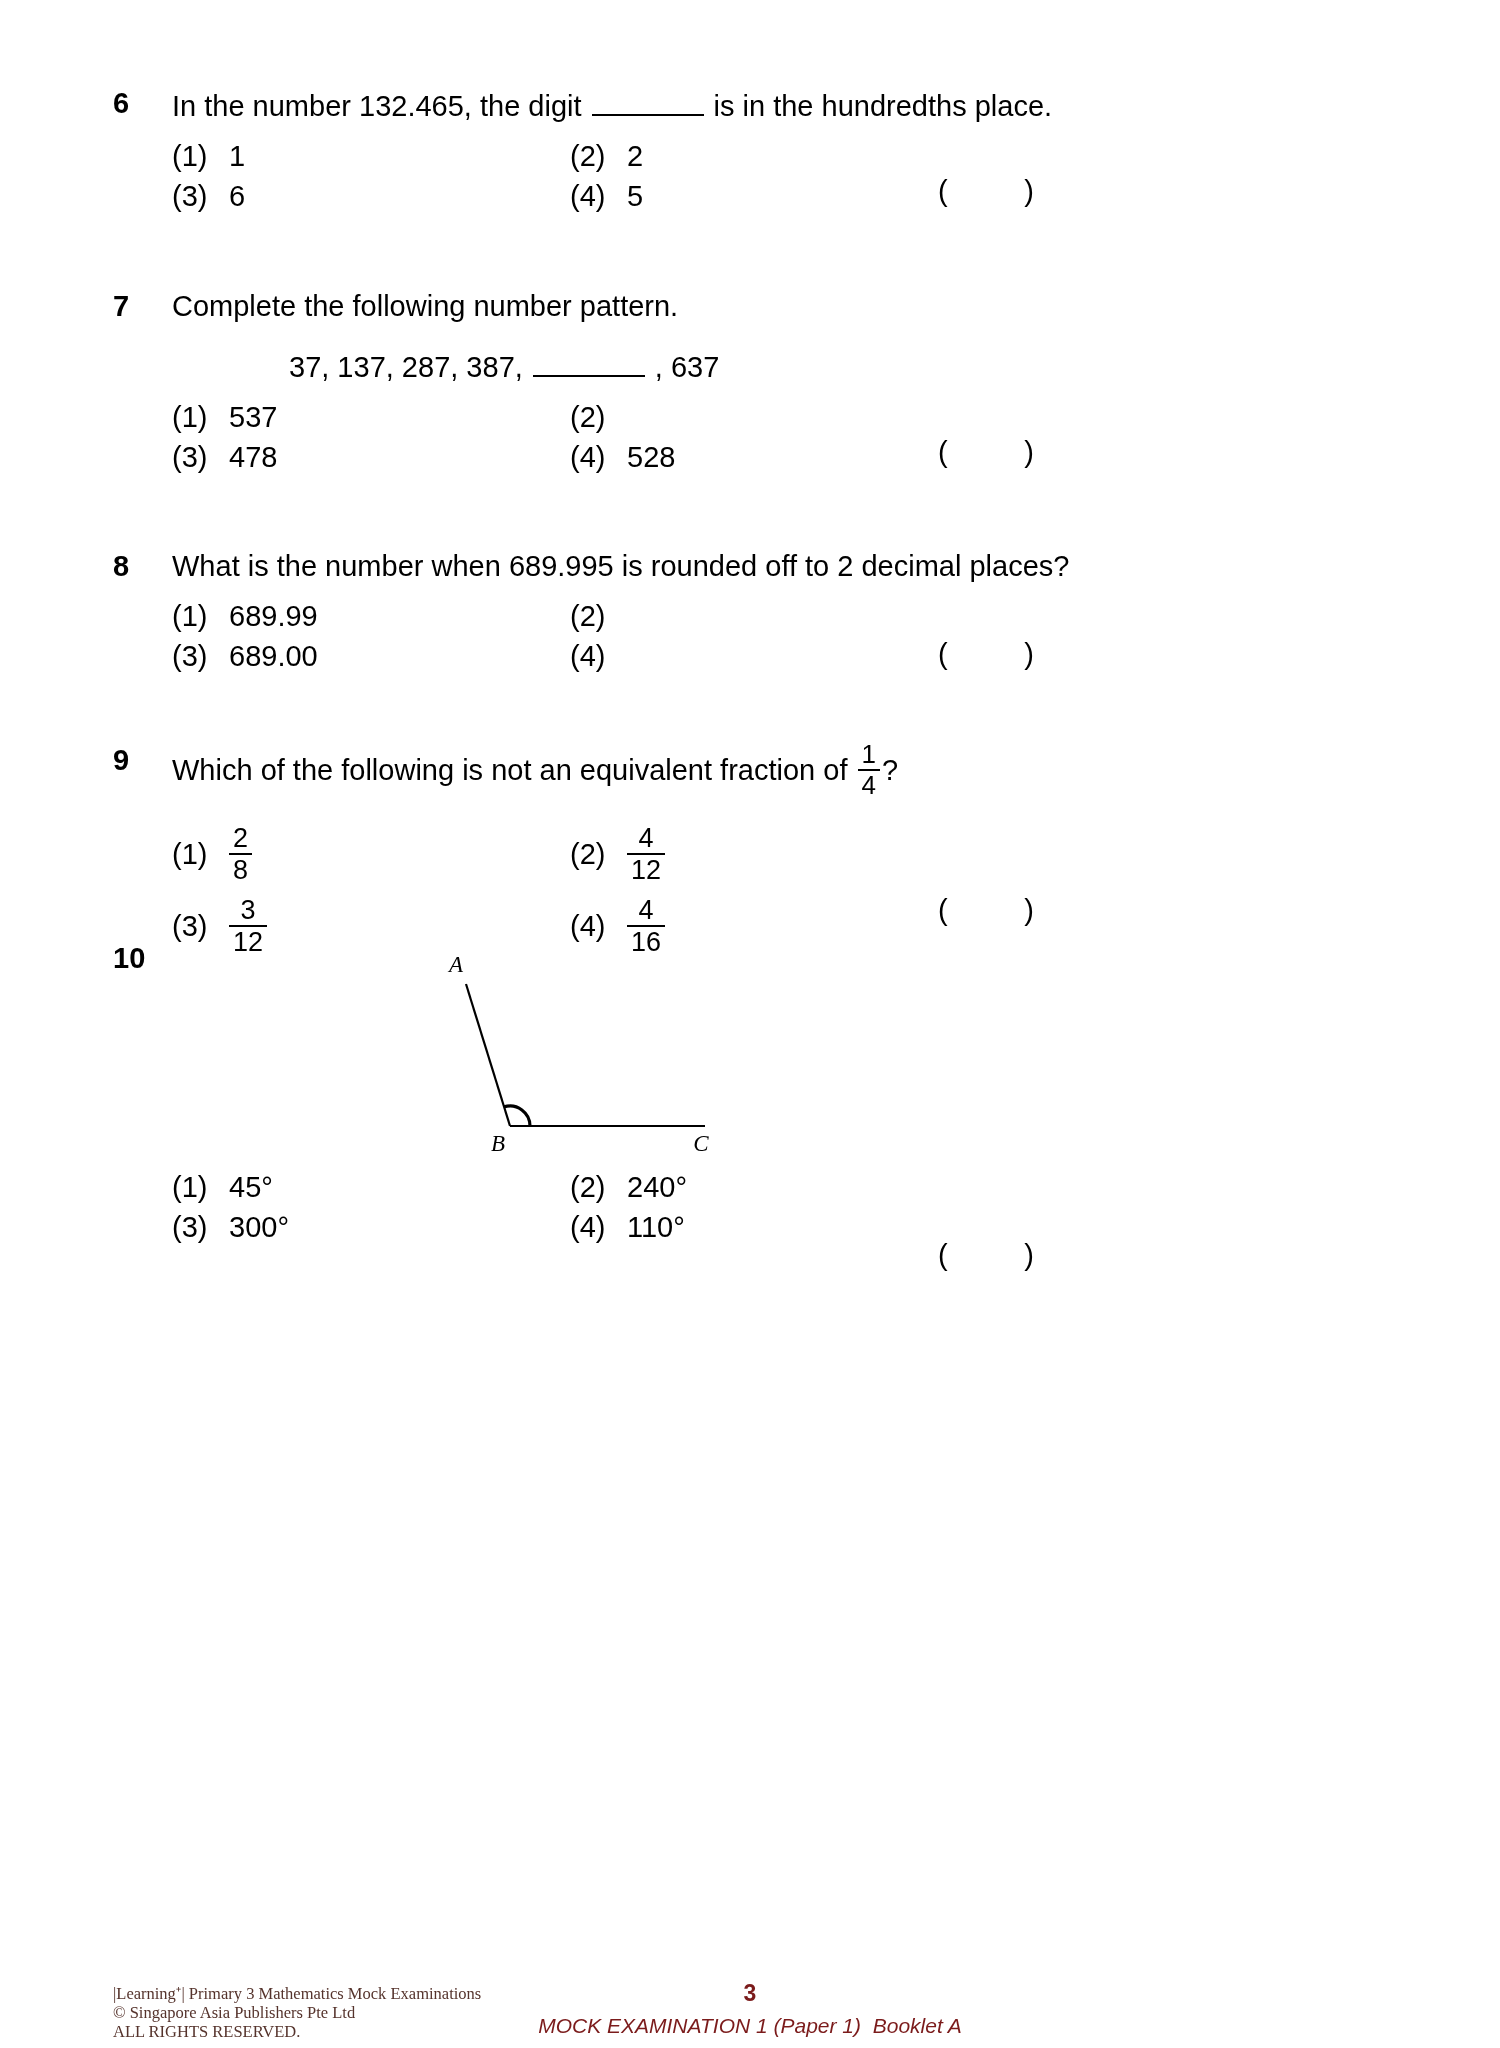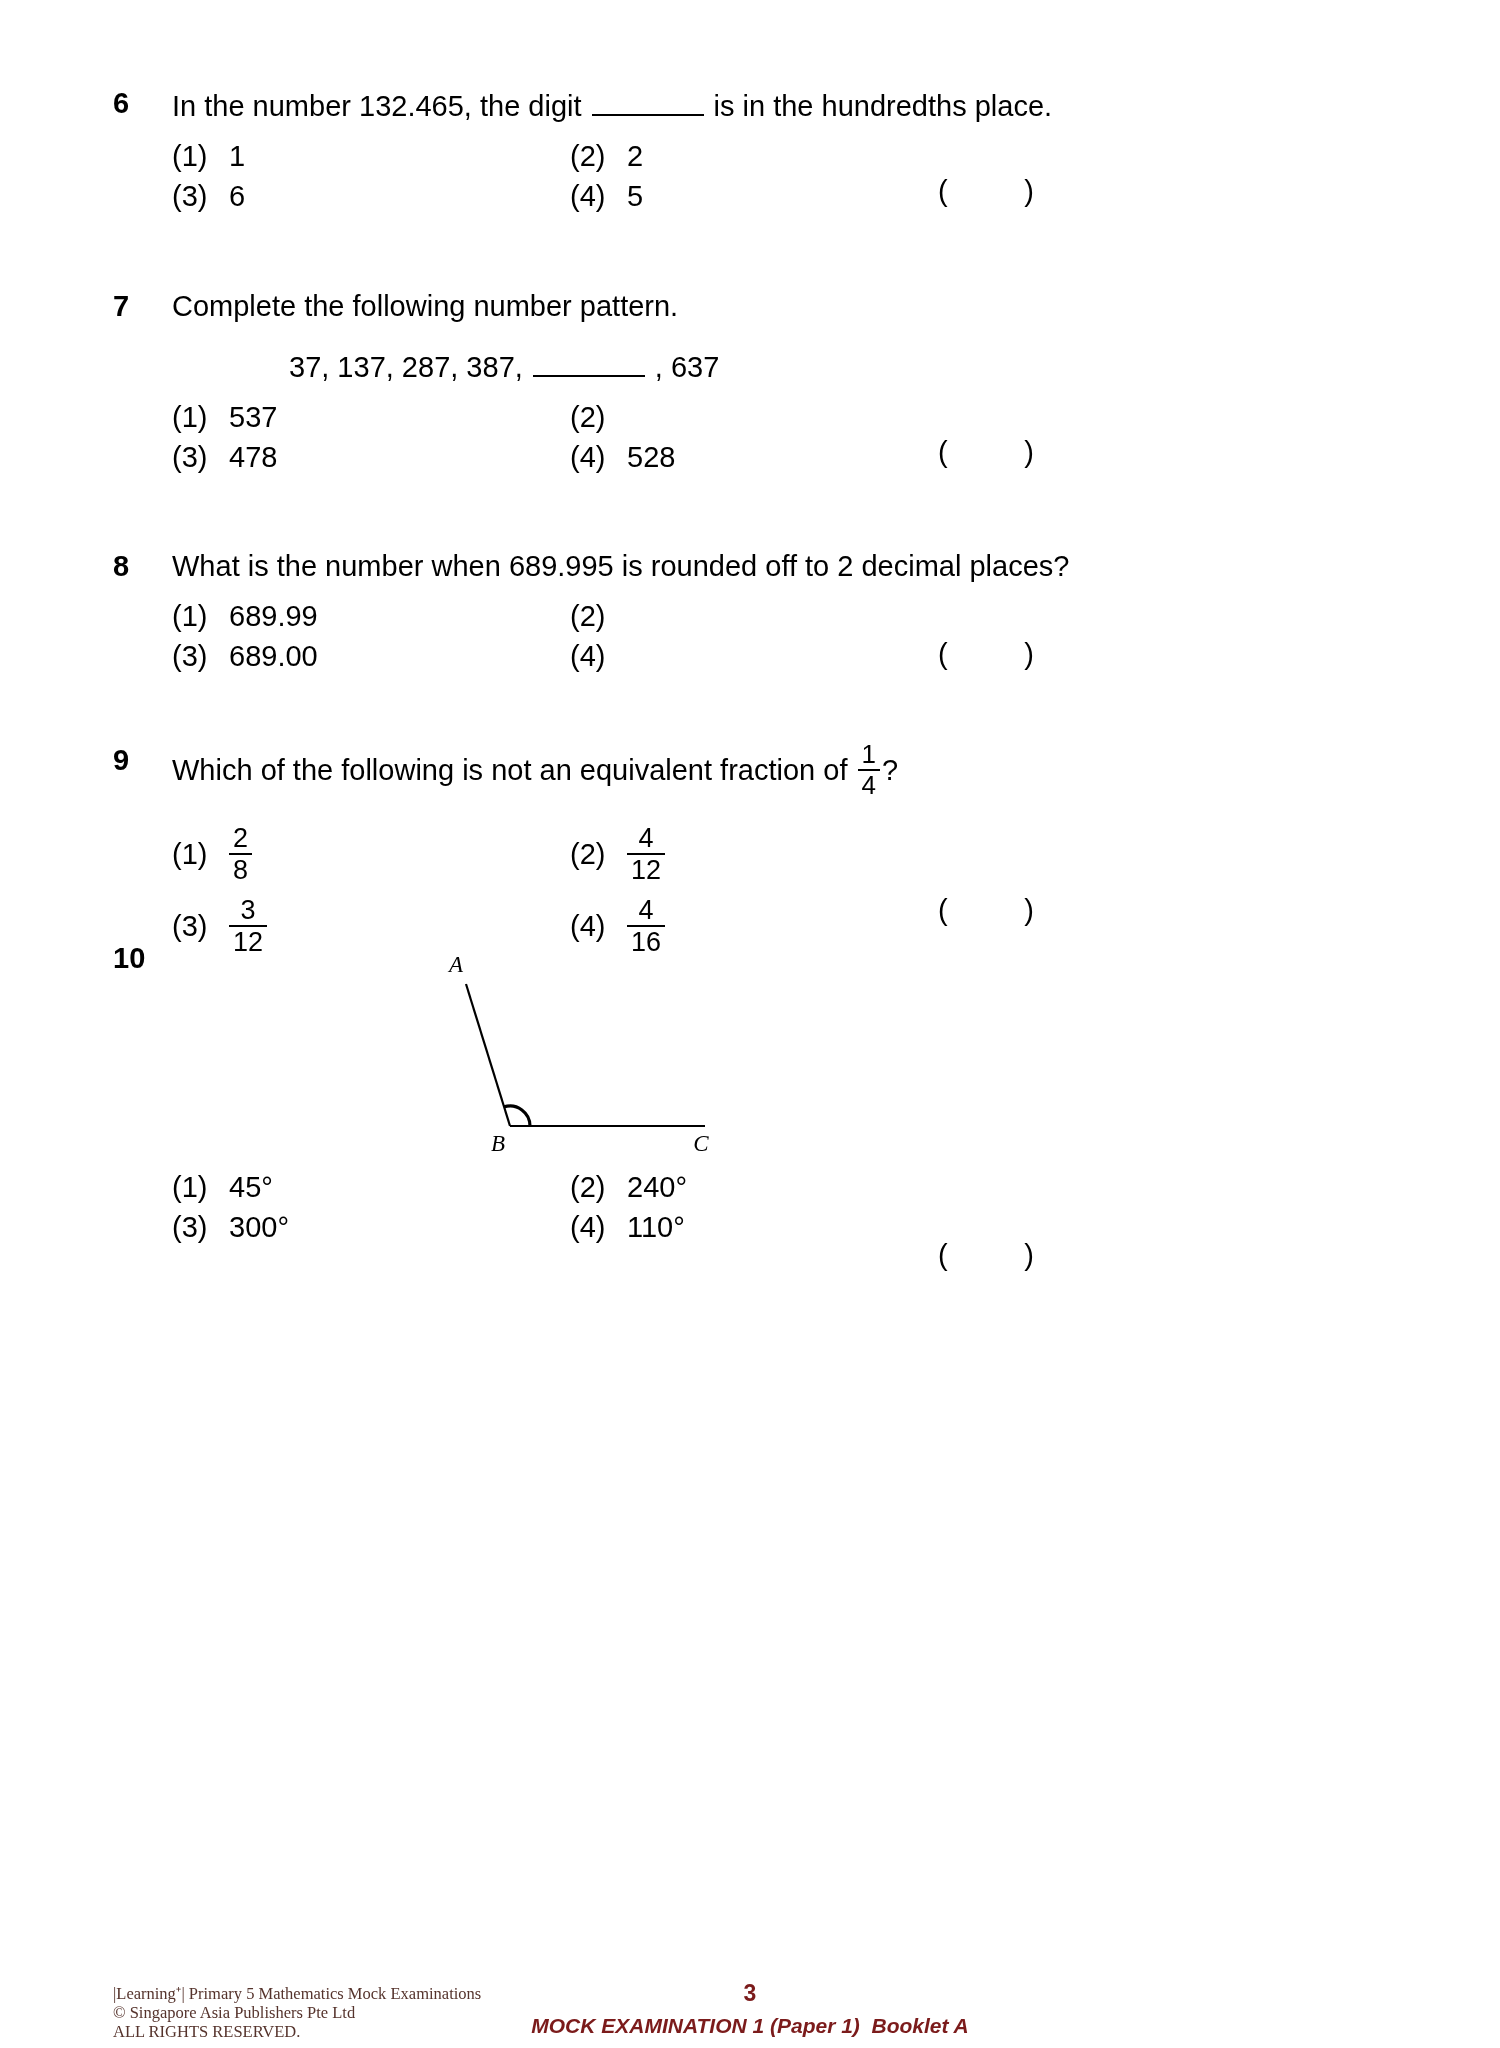--- a/index.html
+++ b/index.html
@@ -22,21 +22,21 @@
   .frac .fnum{align-self:stretch;text-align:center;border-bottom:2px solid #000;padding:0 4px}
   .frac .fden{align-self:stretch;text-align:center;padding:0 4px}
   .frac.fq{font-size:26px;margin:0 2px;position:relative;top:-2px}
   .diagram{margin-left:248px;margin-top:14px}
   .diagram svg{display:block}
   .dia-label{font-family:"Liberation Serif",serif;font-style:italic;font-size:23px}
   .f-left{position:absolute;left:113px;top:1984px;font-family:"Liberation Serif",serif;
           font-size:16.5px;line-height:19px;color:#55332c}
   .f-center{position:absolute;left:0;right:0;top:1980px;text-align:center}
   .pagenum{font-weight:700;font-size:23px;color:#7b1b1b}
-  .examlabel{margin-top:7px;font-weight:700;font-style:italic;font-size:21px;color:#7b1b1b;white-space:pre}
+  .examlabel{margin-top:7px;font-weight:400;font-style:italic;font-size:21px;color:#7b1b1b;white-space:pre}
 </style>
 </head>
 <body>
 
 <section class="question" style="top:85px">
   <span class="qnum">6</span>
   <div class="qbody">
     <div class="qtext">
       <span>In the number 132.465, the digit</span><span class="blank"></span><span>is in the hundredths place.</span>
     </div>
@@ -191,21 +191,21 @@
     </div>
   </div>
   <div class="bracket" style="top:299px">
     <span>(</span>
     <span>)</span>
   </div>
 </section>
 
 <footer>
   <div class="f-left">
-    <div>|Learning⁺| Primary 5 Mathematics Mock Examinations</div>
+    <div>|Learning⁺| Primary 3 Mathematics Mock Examinations</div>
     <div>© Singapore Asia Publishers Pte Ltd</div>
     <div>ALL RIGHTS RESERVED.</div>
   </div>
   <div class="f-center">
     <div class="pagenum">3</div>
     <div class="examlabel">MOCK EXAMINATION 1 (Paper 1)  Booklet A</div>
   </div>
 </footer>
 
 </body></html>

